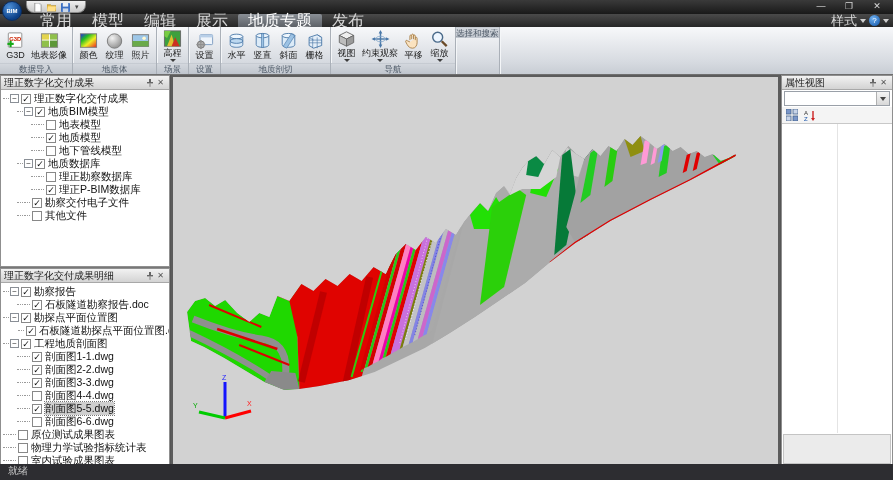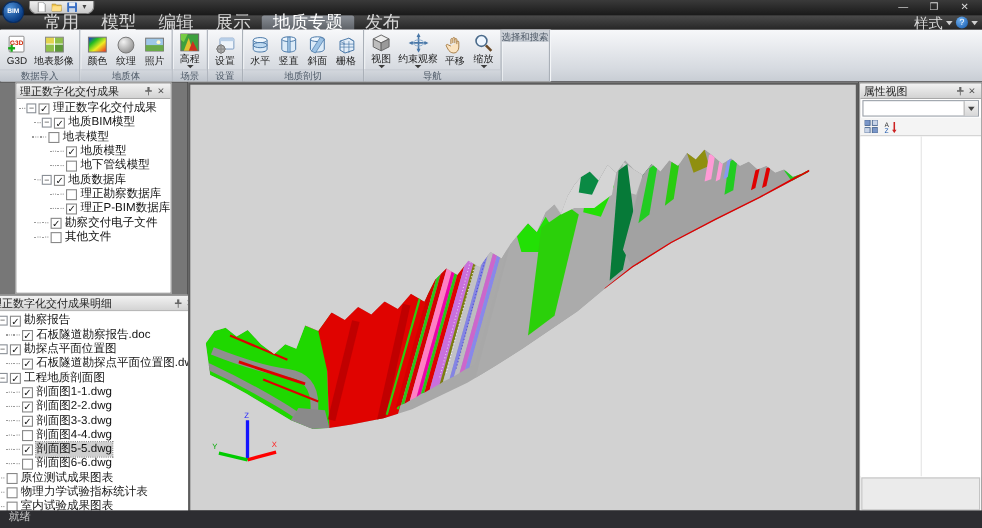--- a/index.html
+++ b/index.html
@@ -39,21 +39,21 @@
   .rbtn { display:flex; flex-direction:column; align-items:center; min-width:25px; padding:0 2px; cursor:default; }
   .ricon { width:20px; height:19px; display:flex; align-items:center; justify-content:center; }
   .ricon svg { width:19px; height:18px; }
   .rlabel { font-size:9px; color:#1c1c1c; line-height:10px; white-space:nowrap; }
   .rarrow { width:0; height:0; border-left:3px solid transparent; border-right:3px solid transparent; border-top:3px solid #3c3c3c; margin-top:1px; }
   .rgroup-label { height:11px; text-align:center; font-size:8.5px; color:#4c5866; line-height:11px;
                   background:linear-gradient(#d3d7dd,#bfc5cd); border-top:1px solid #c6cbd2; }
 
   
   .main { position:absolute; left:0; top:75px; right:0; bottom:14px; display:flex; background:#555; }
-  .leftcol { width:170px; display:flex; flex-direction:column; background:#777;align-items:center; }
+  .leftcol { width:170px; display:flex; flex-direction:column; background:#777; }
   .panel { background:#fff; border:1px solid #8f8f8f; display:flex; flex-direction:column; overflow:hidden; }
   .panel-top { height:192px; }
   .panel-bottom { flex:1; margin-top:1px; }
   .panel-title { height:14px; background:linear-gradient(#f2f2f2,#d3d3d3); border-bottom:1px solid #a8a8a8;
                  display:flex; align-items:center; padding:0 3px; font-size:10px; color:#222; }
   .panel-title .pt-text { flex:1; white-space:nowrap; overflow:hidden; }
   .pt-btn { width:11px; height:11px; display:flex; align-items:center; justify-content:center; color:#555; font-size:8px; }
   .tree { flex:1; overflow:hidden; padding-top:2px; background:#fff; }
   .tree-row { display:flex; align-items:center; height:13px; }
   .tree-row::before { content:""; width:6px; border-top:1px dotted #9a9a9a; margin-right:1px; }
@@ -364,21 +364,21 @@
             <div class="tree-row" style="padding-left: 2px;">
               <span class="expander">−</span>
               <span class="cb checked">✓</span>
               <span class="tree-label">理正数字化交付成果</span>
             </div>
             <div class="tree-row" style="padding-left: 16px;">
               <span class="expander">−</span>
               <span class="cb checked">✓</span>
               <span class="tree-label">地质BIM模型</span>
             </div>
-            <div class="tree-row" style="padding-left: 14px;">
+            <div class="tree-row" style="padding-left: 30px;">
               <span class="exp-spacer"></span>
               <span class="cb"></span>
               <span class="tree-label">地表模型</span>
             </div>
             <div class="tree-row" style="padding-left: 30px;">
               <span class="exp-spacer"></span>
               <span class="cb checked">✓</span>
               <span class="tree-label">地质模型</span>
             </div>
             <div class="tree-row" style="padding-left: 30px;">

